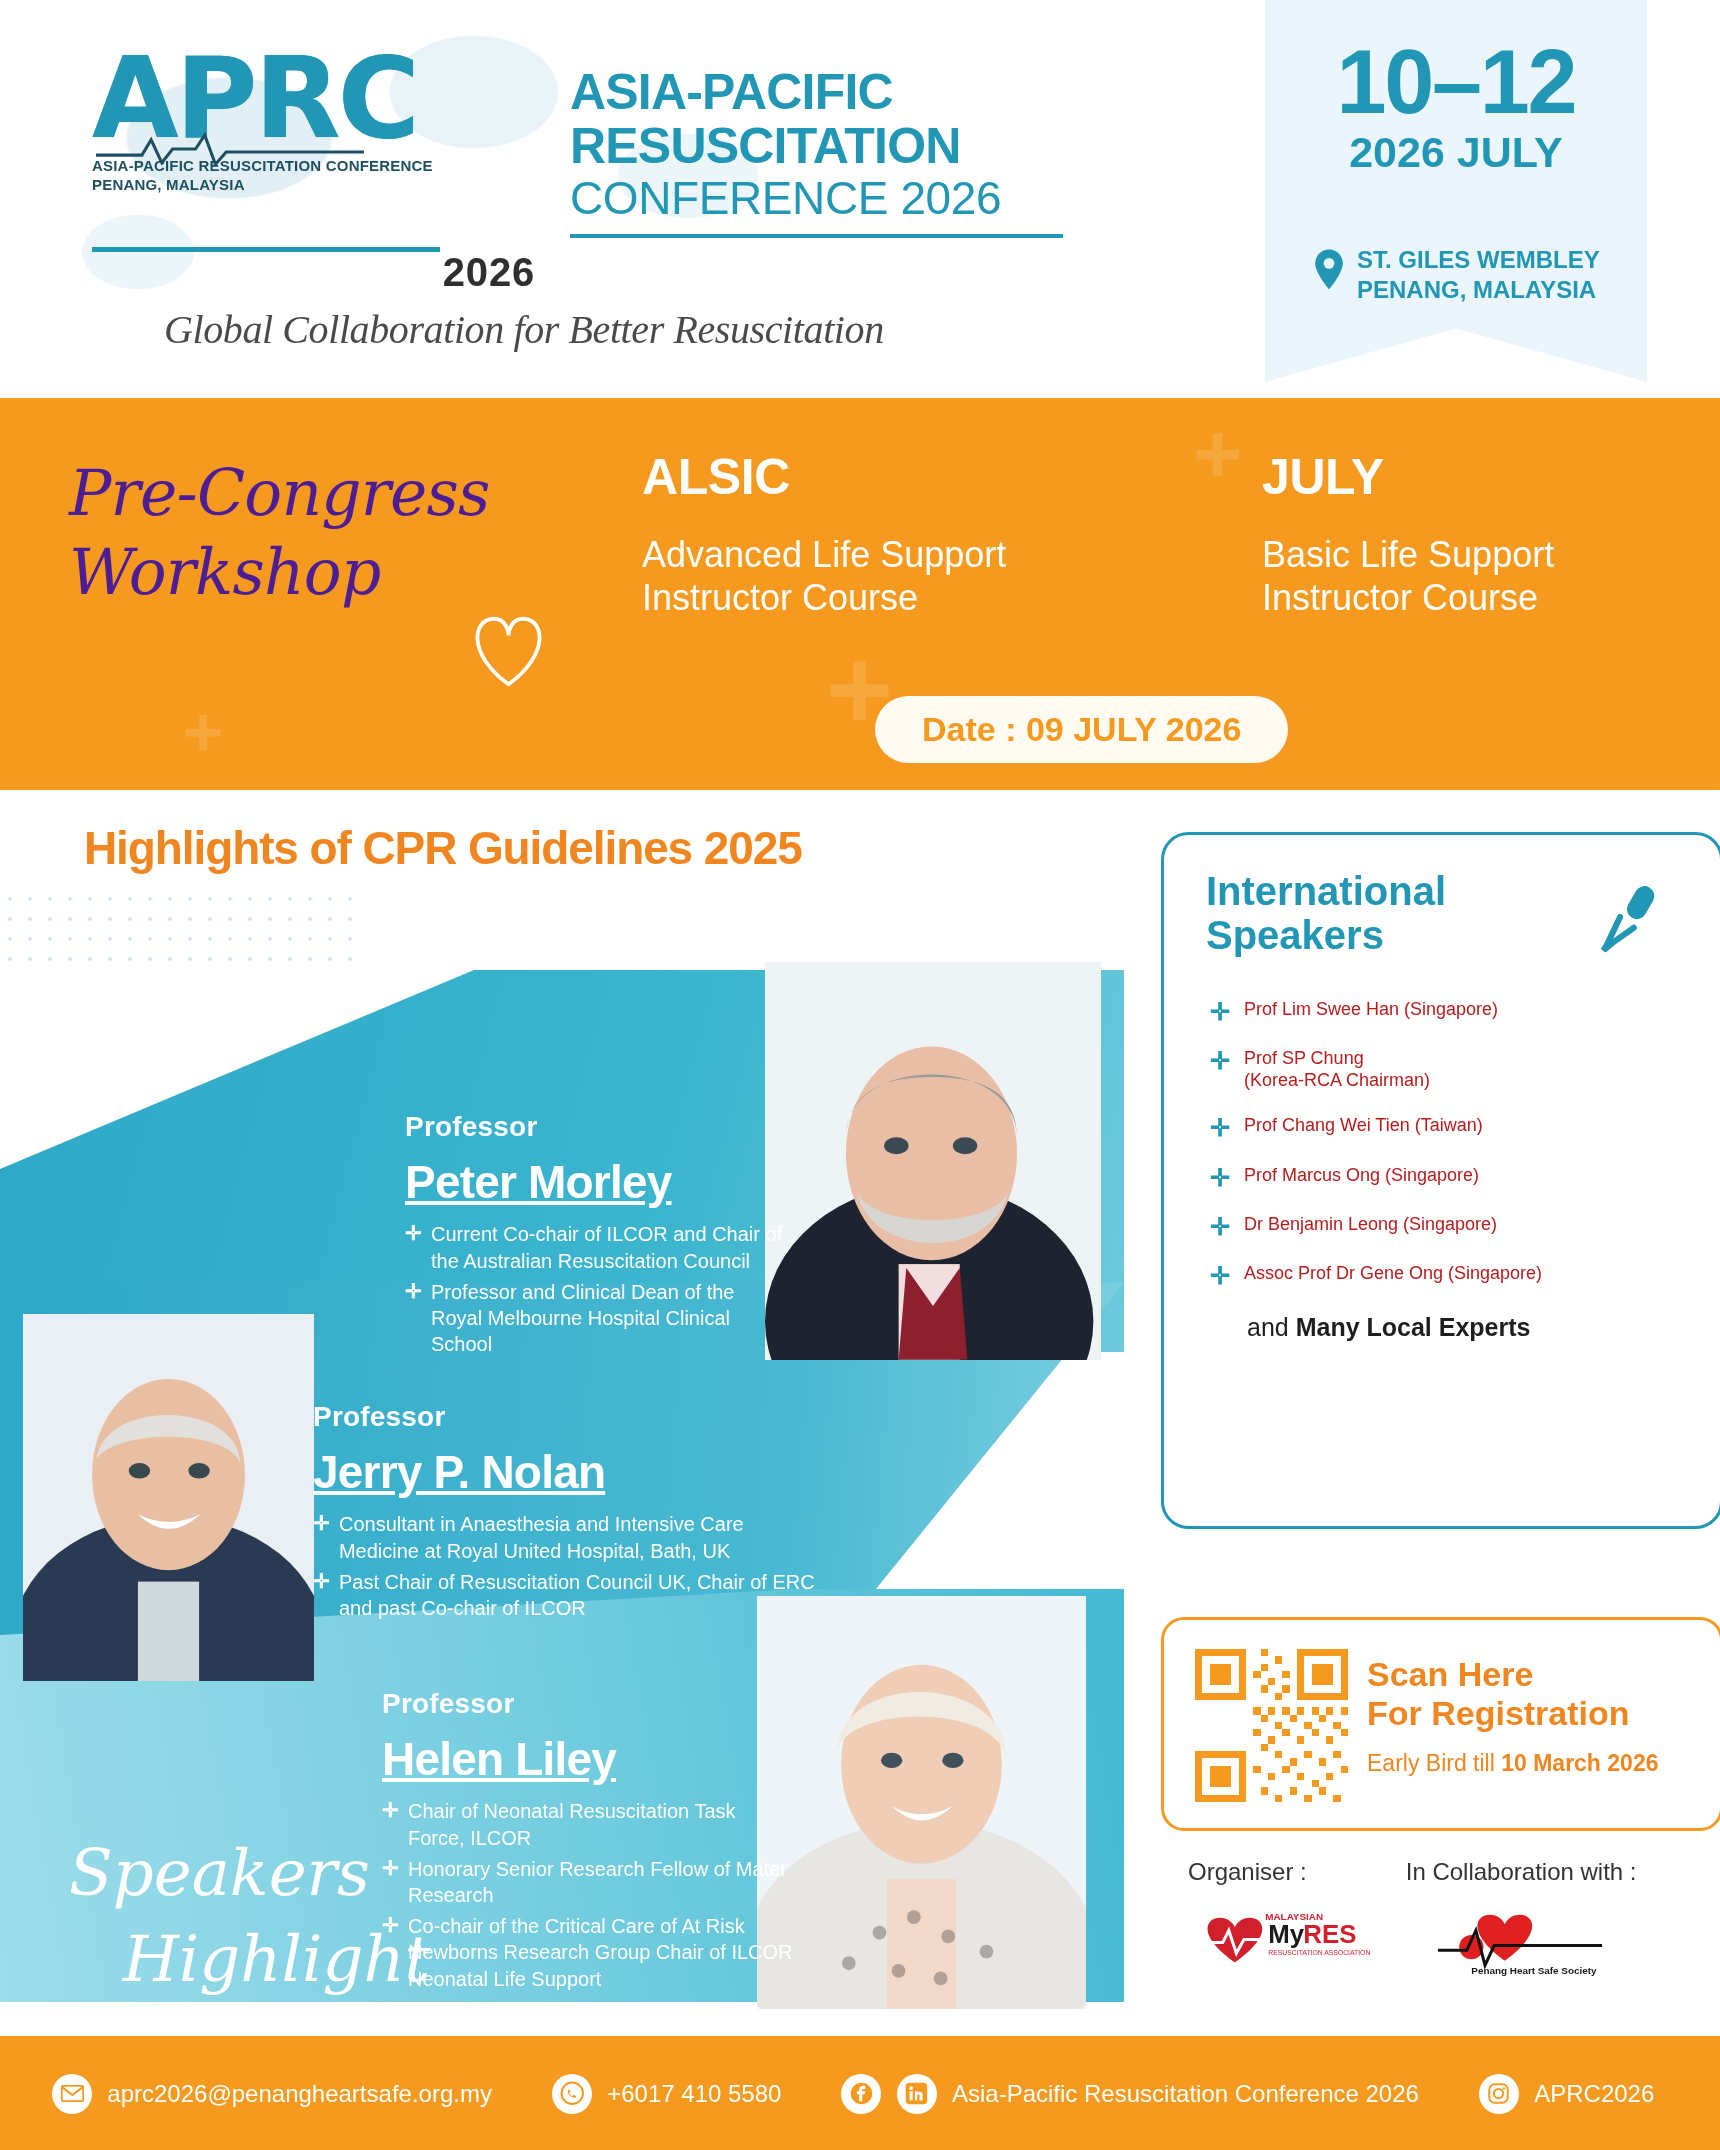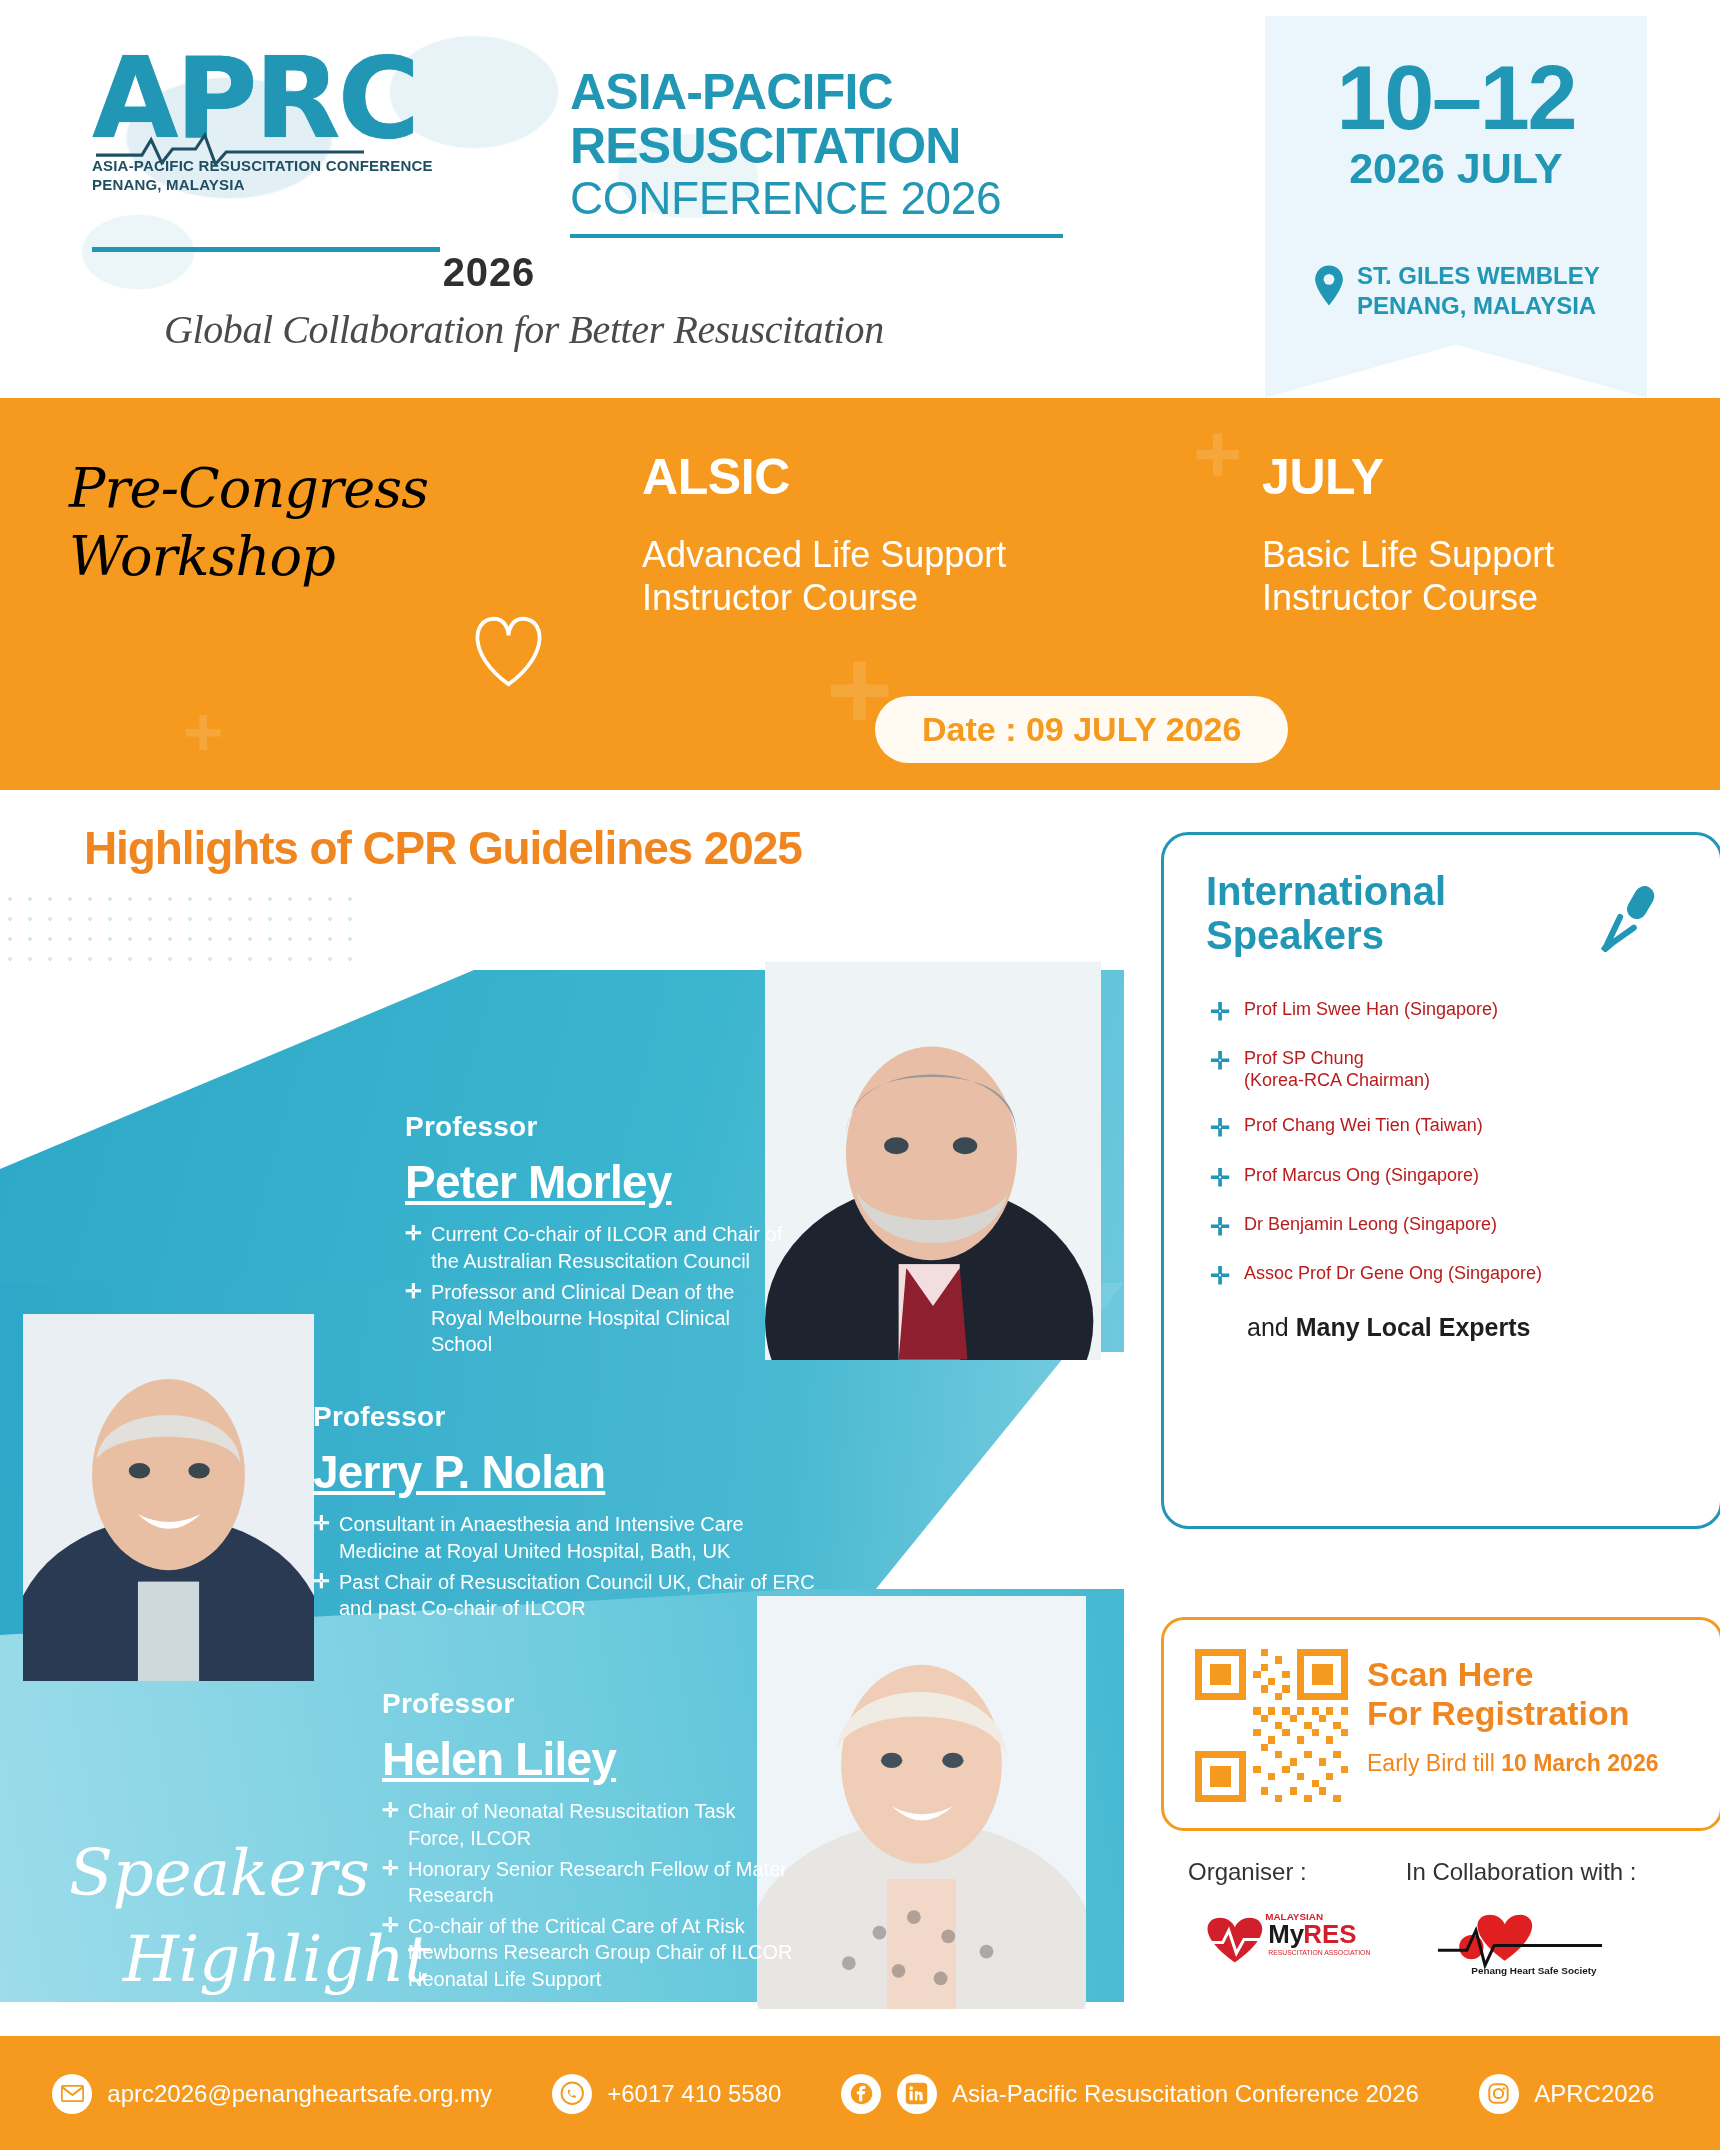--- a/index.html
+++ b/index.html
@@ -53,21 +53,21 @@
   .t-line3 { font-size: 46px; color: #2196b5; line-height: 1.12; letter-spacing: -0.4px; font-weight: normal; }
   .t-underline { width: 493px; height: 4.6px; background: #2196b5; margin-top: 9.2px; }
 
   .tagline {
     position: absolute; left: 164px; top: 306px; font-size: 40px;
     font-style: italic; color: #4a4a4a; font-family: "Liberation Serif", serif;
     letter-spacing: -0.4px;
   }
 
   .date-ribbon {
-    position: absolute; right: 73px; top: 16px; width: 382px; height: 382px;
+    position: absolute; right: 73px; top: 0; width: 382px; height: 382px;
     background: #eaf6fb;
     clip-path: polygon(0 0, 100% 0, 100% 100%, 50% 86%, 0 100%);
     text-decoration: underline;
   }
   .d-big {
     position: absolute; left: 0; top: 31px; width: 100%; text-align: center;
     font-size: 90px; font-weight: bold; color: #2196b5; letter-spacing: -2.3px;
   }
   .d-sub {
     position: absolute; left: 0; top: 128px; width: 100%; text-align: center;
@@ -84,22 +84,22 @@
   .orange-band {
     position: absolute; left: 0; top: 398px; width: 1720px; height: 392px;
     background: #f59a1f; overflow: hidden;
   }
   .band-cross {
     position: absolute; color: rgba(255,255,255,.13); font-weight: bold;
     line-height: .8;
   }
   .precongress {
     position: absolute; left: 69px; top: 57px; width: 566px;
-    color: #000000; font-family: "DejaVu Serif", serif; font-style: italic;
-    font-size: 54px; line-height: 1.25; letter-spacing: -0.8px;
+    color: #4c1d95; font-family: "DejaVu Serif", serif; font-style: italic;
+    font-size: 63px; line-height: 1.25; letter-spacing: -0.8px;
   }
   .heart-script { position: absolute; left: 459px; top: 210px; }
   .course-col1 { position: absolute; left: 642px; top: 50px; width: 566px; color: #fff; }
   .course-col2 { position: absolute; left: 1262px; top: 50px; width: 413px; color: #fff; }
   .course-code { font-size: 50px; font-weight: bold; letter-spacing: -0.4px; }
   .course-name { font-size: 36px; line-height: 1.2; margin-top: 27px; font-weight: normal; }
   .date-pill {
     position: absolute; left: 875px; top: 298px; background: #fffaf2;
     border-radius: 35px; padding: 13.8px 47px; color: #f59a1f;
     font-size: 34px; font-weight: bold;

